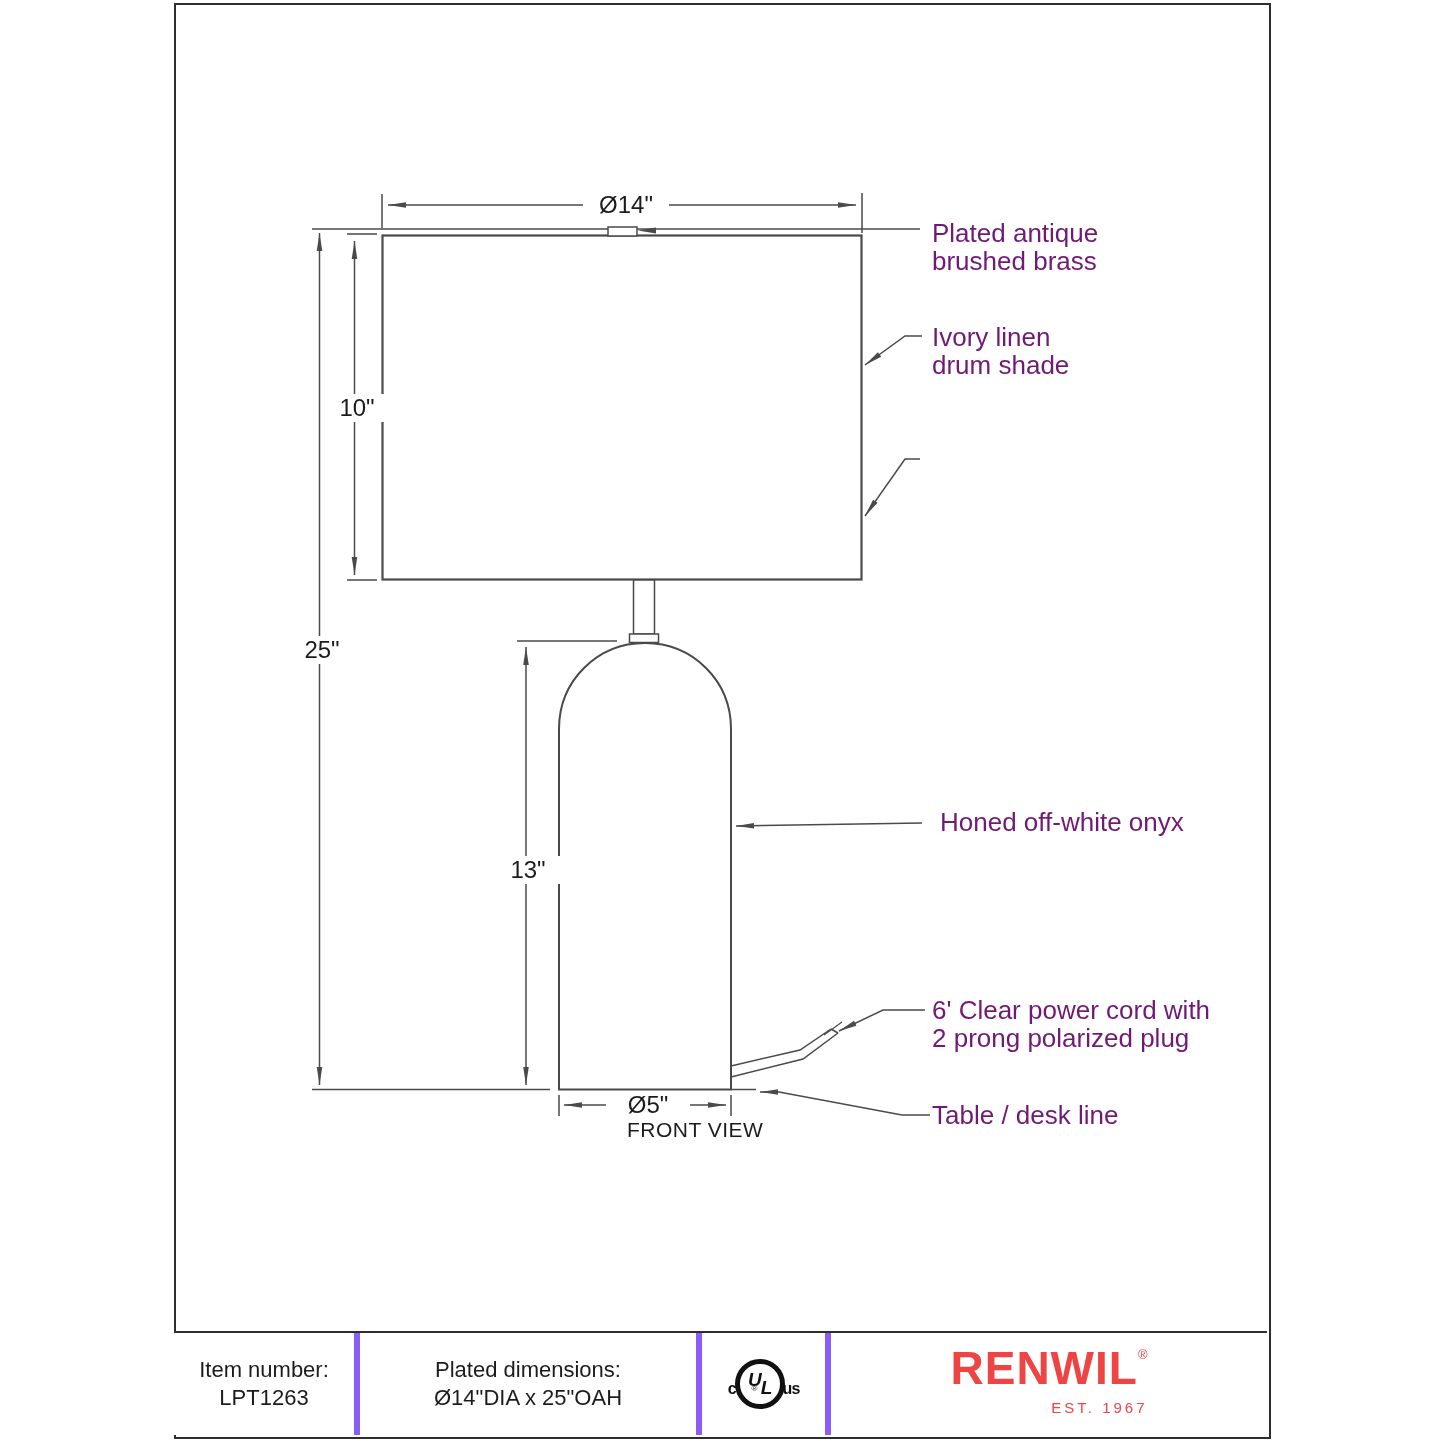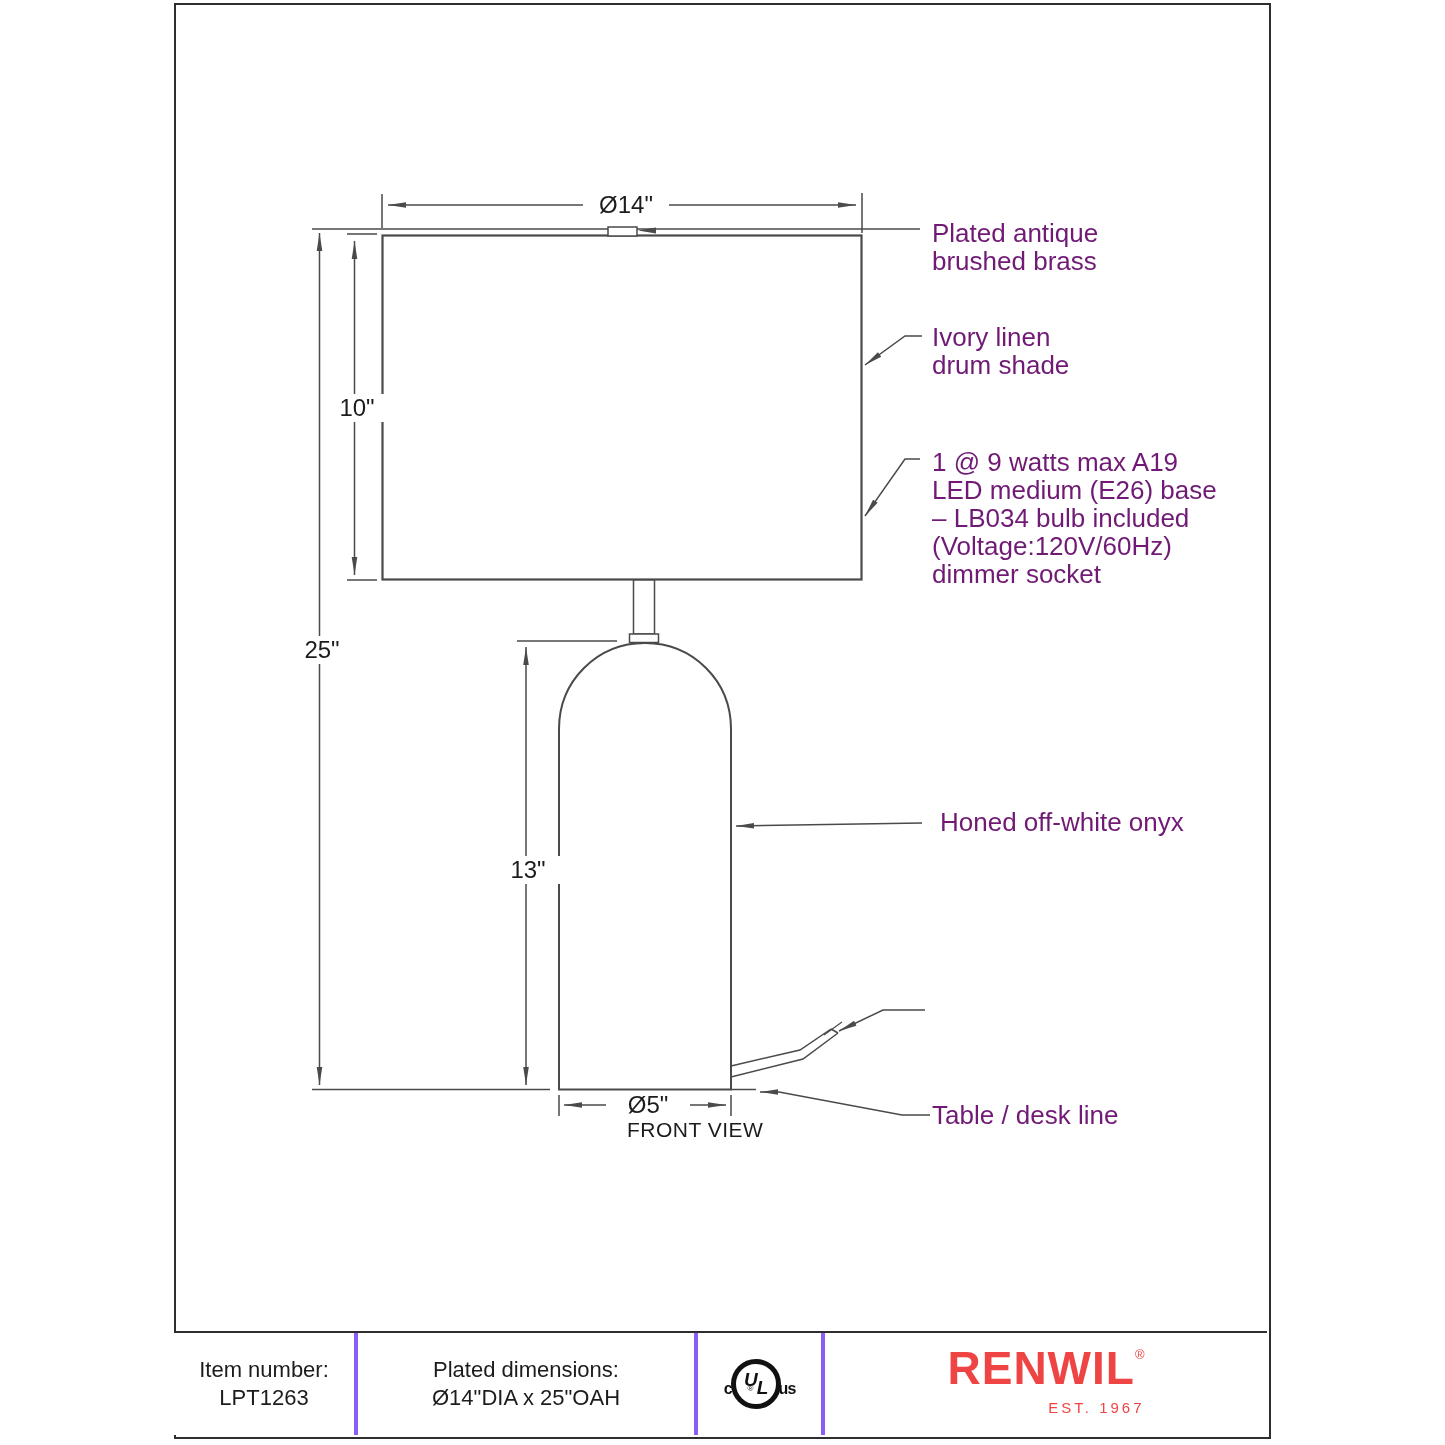--- a/index.html
+++ b/index.html
@@ -62,21 +62,21 @@
     position: absolute;
     left: 0;
     bottom: 0;
     width: 100%;
     height: 102px;
     border-top: 2px solid #2e2e2e;
     display: flex;
     background: #fff;
   }
   .tb-cell {
-    border-right: 4px solid #8b5cf6;
+    border-right: 6px solid #8b5cf6;
     display: flex;
     flex-direction: column;
     align-items: center;
     justify-content: center;
     color: #1c1c1c;
     font-size: 22px;
     line-height: 28px;
     text-align: center;
   }
   .tb-cell:last-child { border-right: none; }
@@ -224,29 +224,26 @@
   <div class="view-label" style="left:588px; top:1118px;margin-left:39px;">FRONT VIEW</div>
 
   <div class="callout" style="top:219px;">
     <div>Plated antique</div>
     <div>brushed brass</div>
   </div>
   <div class="callout" style="top:323px;">
     <div>Ivory linen</div>
     <div>drum shade</div>
   </div>
-  <div class="callout" style="top:448px;">
-    <div>1 @ 9 watts max A19</div>
-    <div>LED medium (E26) base</div>
-    <div>– LB034 bulb included</div>
-    <div>(Voltage:120V/60Hz)</div>
-    <div>dimmer socket</div>
-  </div>
   <div class="callout" style="top:808px; left:940px;">
     <div>Honed off-white onyx</div>
+  </div>
+  <div class="callout" style="top:996px;">
+    <div>6' Clear power cord with</div>
+    <div>2 prong polarized plug</div>
   </div>
   <div class="callout" style="top:1101px;">
     <div>Table / desk line</div>
   </div>
 
   <div id="title-block-host" style="position:absolute; left:174px; top:3px; width:1093px; height:1432px; pointer-events:none;">
     <div id="title-block" style="pointer-events:auto;">
 
       <div class="tb-cell tb-item">
         <div>Item number:</div>

